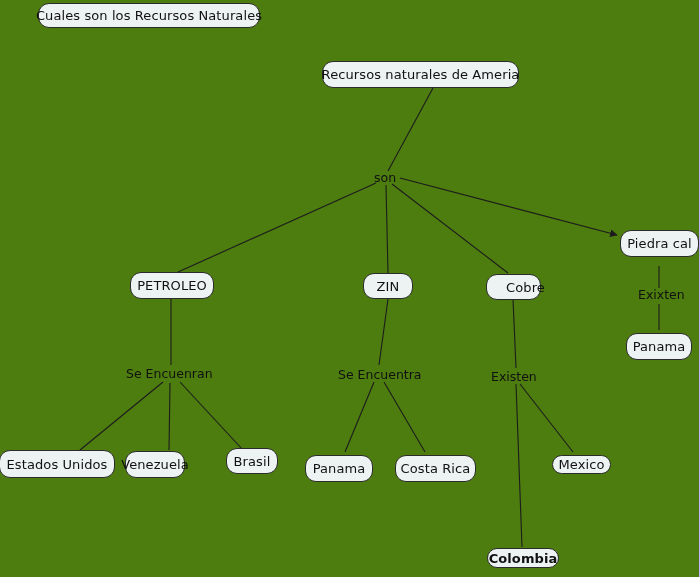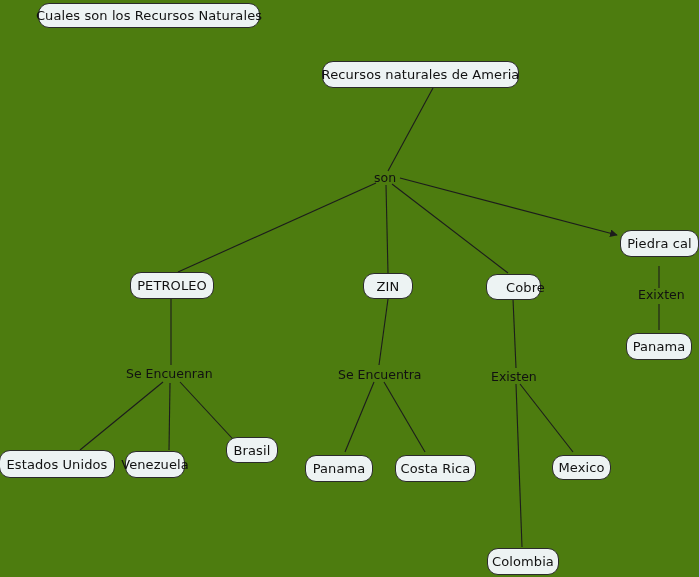--- a/index.html
+++ b/index.html
@@ -150,33 +150,33 @@
   </div>
 
   <div class="node" style="left:-1px; top:450px; width:116px; height:28px;">
     <span>Estados Unidos</span>
   </div>
 
   <div class="node" style="left:125px; top:451px; width:60px; height:27px;">
     <span>Venezuela</span>
   </div>
 
-  <div class="node" style="left:226px; top:437px; width:52px; height:26px;">
+  <div class="node" style="left:226px; top:448px; width:52px; height:26px;">
     <span>Brasil</span>
   </div>
 
   <div class="node" style="left:305px; top:455px; width:68px; height:27px;">
     <span>Panama</span>
   </div>
 
   <div class="node" style="left:395px; top:455px; width:81px; height:27px;">
     <span>Costa Rica</span>
   </div>
 
-  <div class="node" style="left:552px; top:455px; width:59px; height:25px;">
+  <div class="node" style="left:552px; top:455px; width:59px; height:19px;">
     <span>Mexico</span>
   </div>
 
-  <div class="node" style="left:487px; top:548px; width:72px; height:27px;">
+  <div class="node" style="left:487px; top:548px; width:72px; height:20px;font-weight:bold;">
     <span>Colombia</span>
   </div>
 
 </div>
 
 </body></html>

